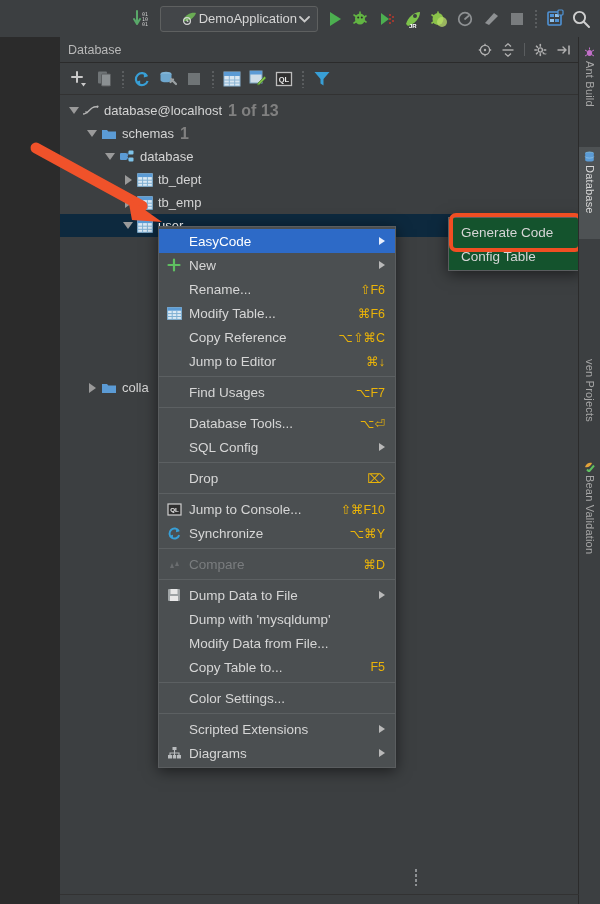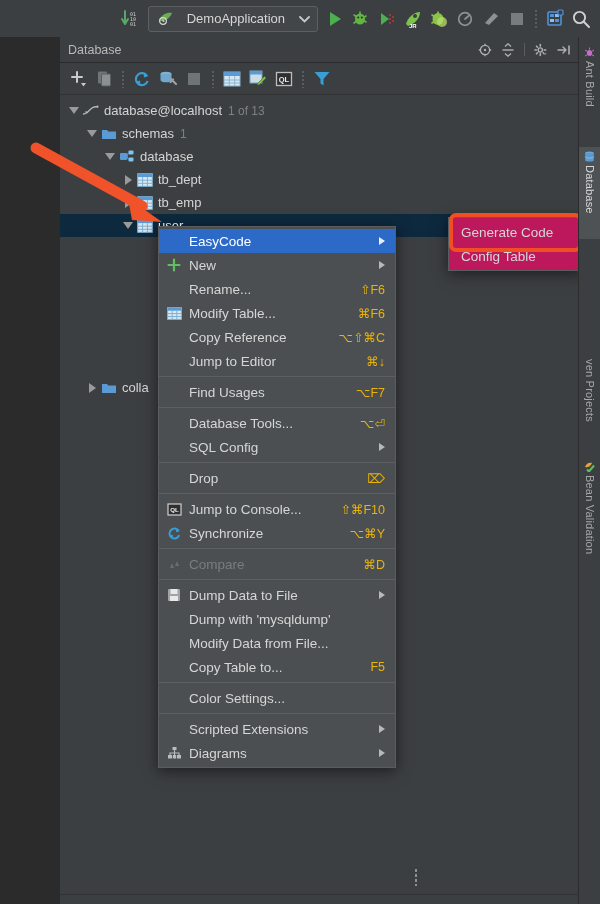--- a/index.html
+++ b/index.html
@@ -14,21 +14,21 @@
   #toolbar{
     position:absolute;left:0;top:0;width:600px;height:37px;
     background:#3c3f41;border-bottom:1px solid #2b2b2b;
     display:flex;align-items:center;
   }
   #toolbar .tb-spacer{flex:1 1 auto;}
   .tb-item{display:flex;align-items:center;justify-content:center;flex:0 0 auto;}
   .tb-ico{width:26px;height:26px;display:flex;align-items:center;justify-content:center;}
   .runcfg{
     height:24px;border:1px solid #5e6060;border-radius:3px;background:#434649;
-    display:flex;align-items:center;padding:0 6px 0 8px;gap:12px;margin:0 4px;
+    display:flex;align-items:center;padding:0 6px 0 20px;gap:0;margin:0 4px;
   }
   .runcfg .name{color:#d6d6d6;font-size:13px;white-space:nowrap;}
   .dots-sep{width:2px;height:20px;margin:0 5px;
     background-image:radial-gradient(#5a5d5f 45%,transparent 46%);
     background-size:2px 4px;background-repeat:repeat-y;}
 
   
   #left-strip{position:absolute;left:0;top:37px;width:60px;height:867px;background:#2b2b2b;}
 
   
@@ -63,21 +63,21 @@
 
   
   #tree{position:relative;padding-top:4px;}
   .trow{height:23px;display:flex;align-items:center;font-size:13px;color:#d4d4d4;
         white-space:nowrap;padding-left:4px;}
   .trow.sel{background:#0d293e;}
   .trow.sel .tlabel{color:#ffffff;}
   .twist{width:16px;height:16px;flex:0 0 16px;display:flex;align-items:center;justify-content:center;}
   .ticon{width:17px;height:17px;flex:0 0 17px;margin-right:5px;display:flex;align-items:center;justify-content:center;}
   .tlabel{}
-  .tsub{color:#808080;font-size:12px;margin-left:6px;}
+  .tsub{color:#808080;font-size:16px;margin-left:6px;font-weight:bold;}
   .tri{width:0;height:0;border-style:solid;}
   .tri-r{border-width:5px 0 5px 7px;border-color:transparent transparent transparent #9a9a9a;}
   .tri-d{border-width:7px 5px 0 5px;border-color:#9a9a9a transparent transparent transparent;}
 
   
   #ctxmenu{
     position:absolute;left:158px;top:226px;width:238px;
     background:#4b4f51;border:1px solid #5a5d5f;
     box-shadow:0 3px 14px rgba(0,0,0,.55);
     padding:2px 0;box-sizing:border-box;
@@ -89,21 +89,21 @@
   .mi .mlabel{flex:1 1 auto;}
   .mi .macc{color:#eab308;font-size:12.5px;margin-left:18px;}
   .mi .marrow{width:0;height:0;margin-left:14px;border-style:solid;
               border-width:4.5px 0 4.5px 6.5px;border-color:transparent transparent transparent #b9b9b9;}
   .mi.hl .marrow{border-left-color:#e8eefc;}
   .msep{height:1px;background:#5c6062;margin:3px 0;}
 
   
   #submenu{
     position:absolute;left:448px;top:217px;width:134px;
-    background:#be185d;border:1px solid #5a5d5f;
+    background:#14532d;border:1px solid #5a5d5f;
     box-shadow:0 3px 14px rgba(0,0,0,.55);padding:2px 0;box-sizing:border-box;
   }
   #submenu .mi{padding-left:12px;}
 
   
   #redbox{position:absolute;left:449px;top:213px;width:133px;height:39px;
     border:4px solid #f04e23;border-radius:7px;box-sizing:border-box;pointer-events:none;}
 
   
   #arrow{position:absolute;left:20px;top:140px;width:160px;height:100px;pointer-events:none;}

